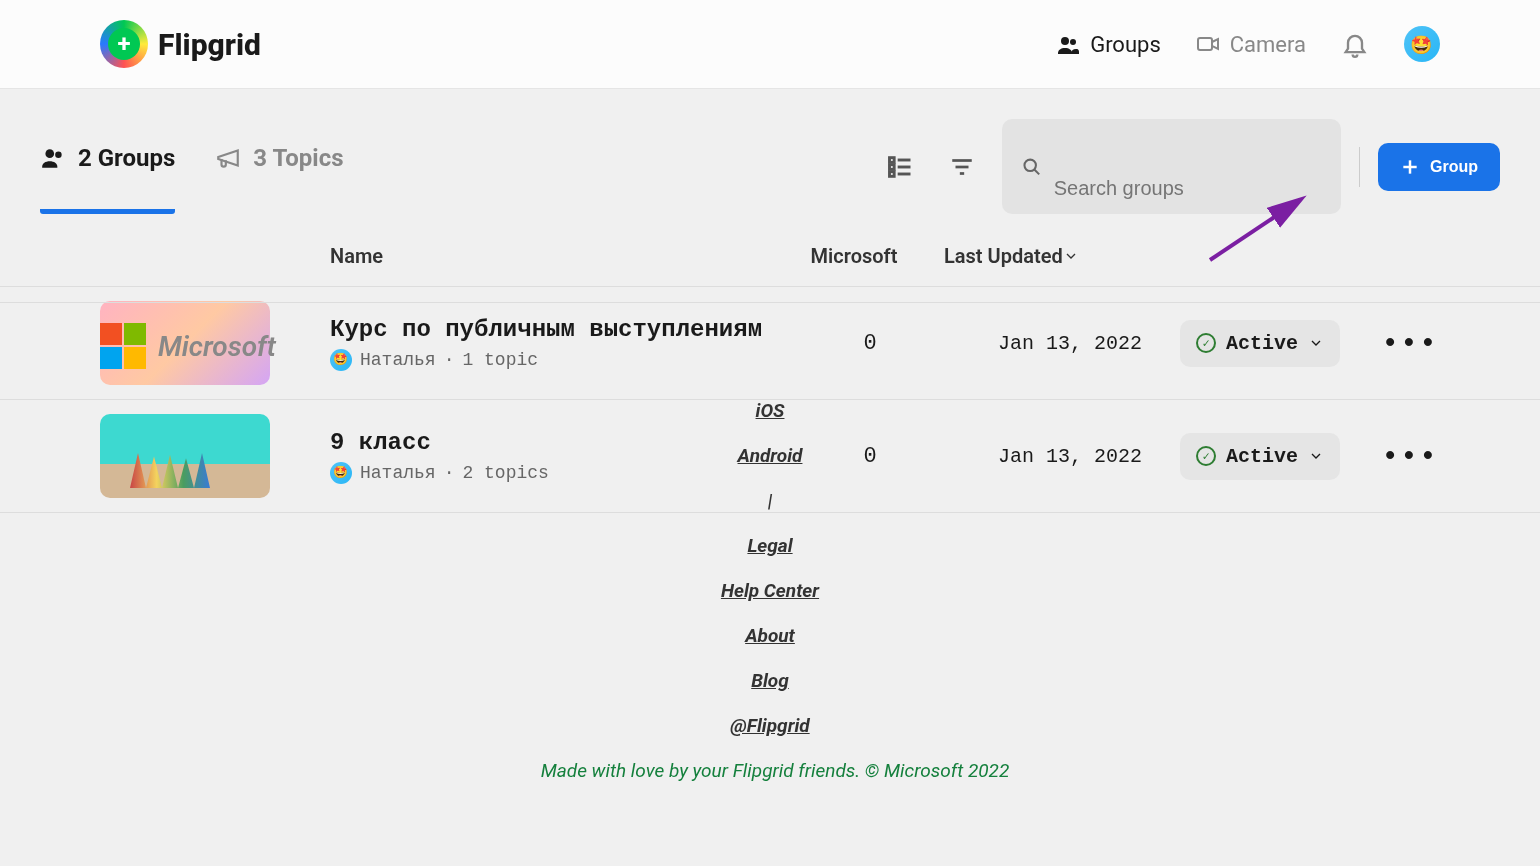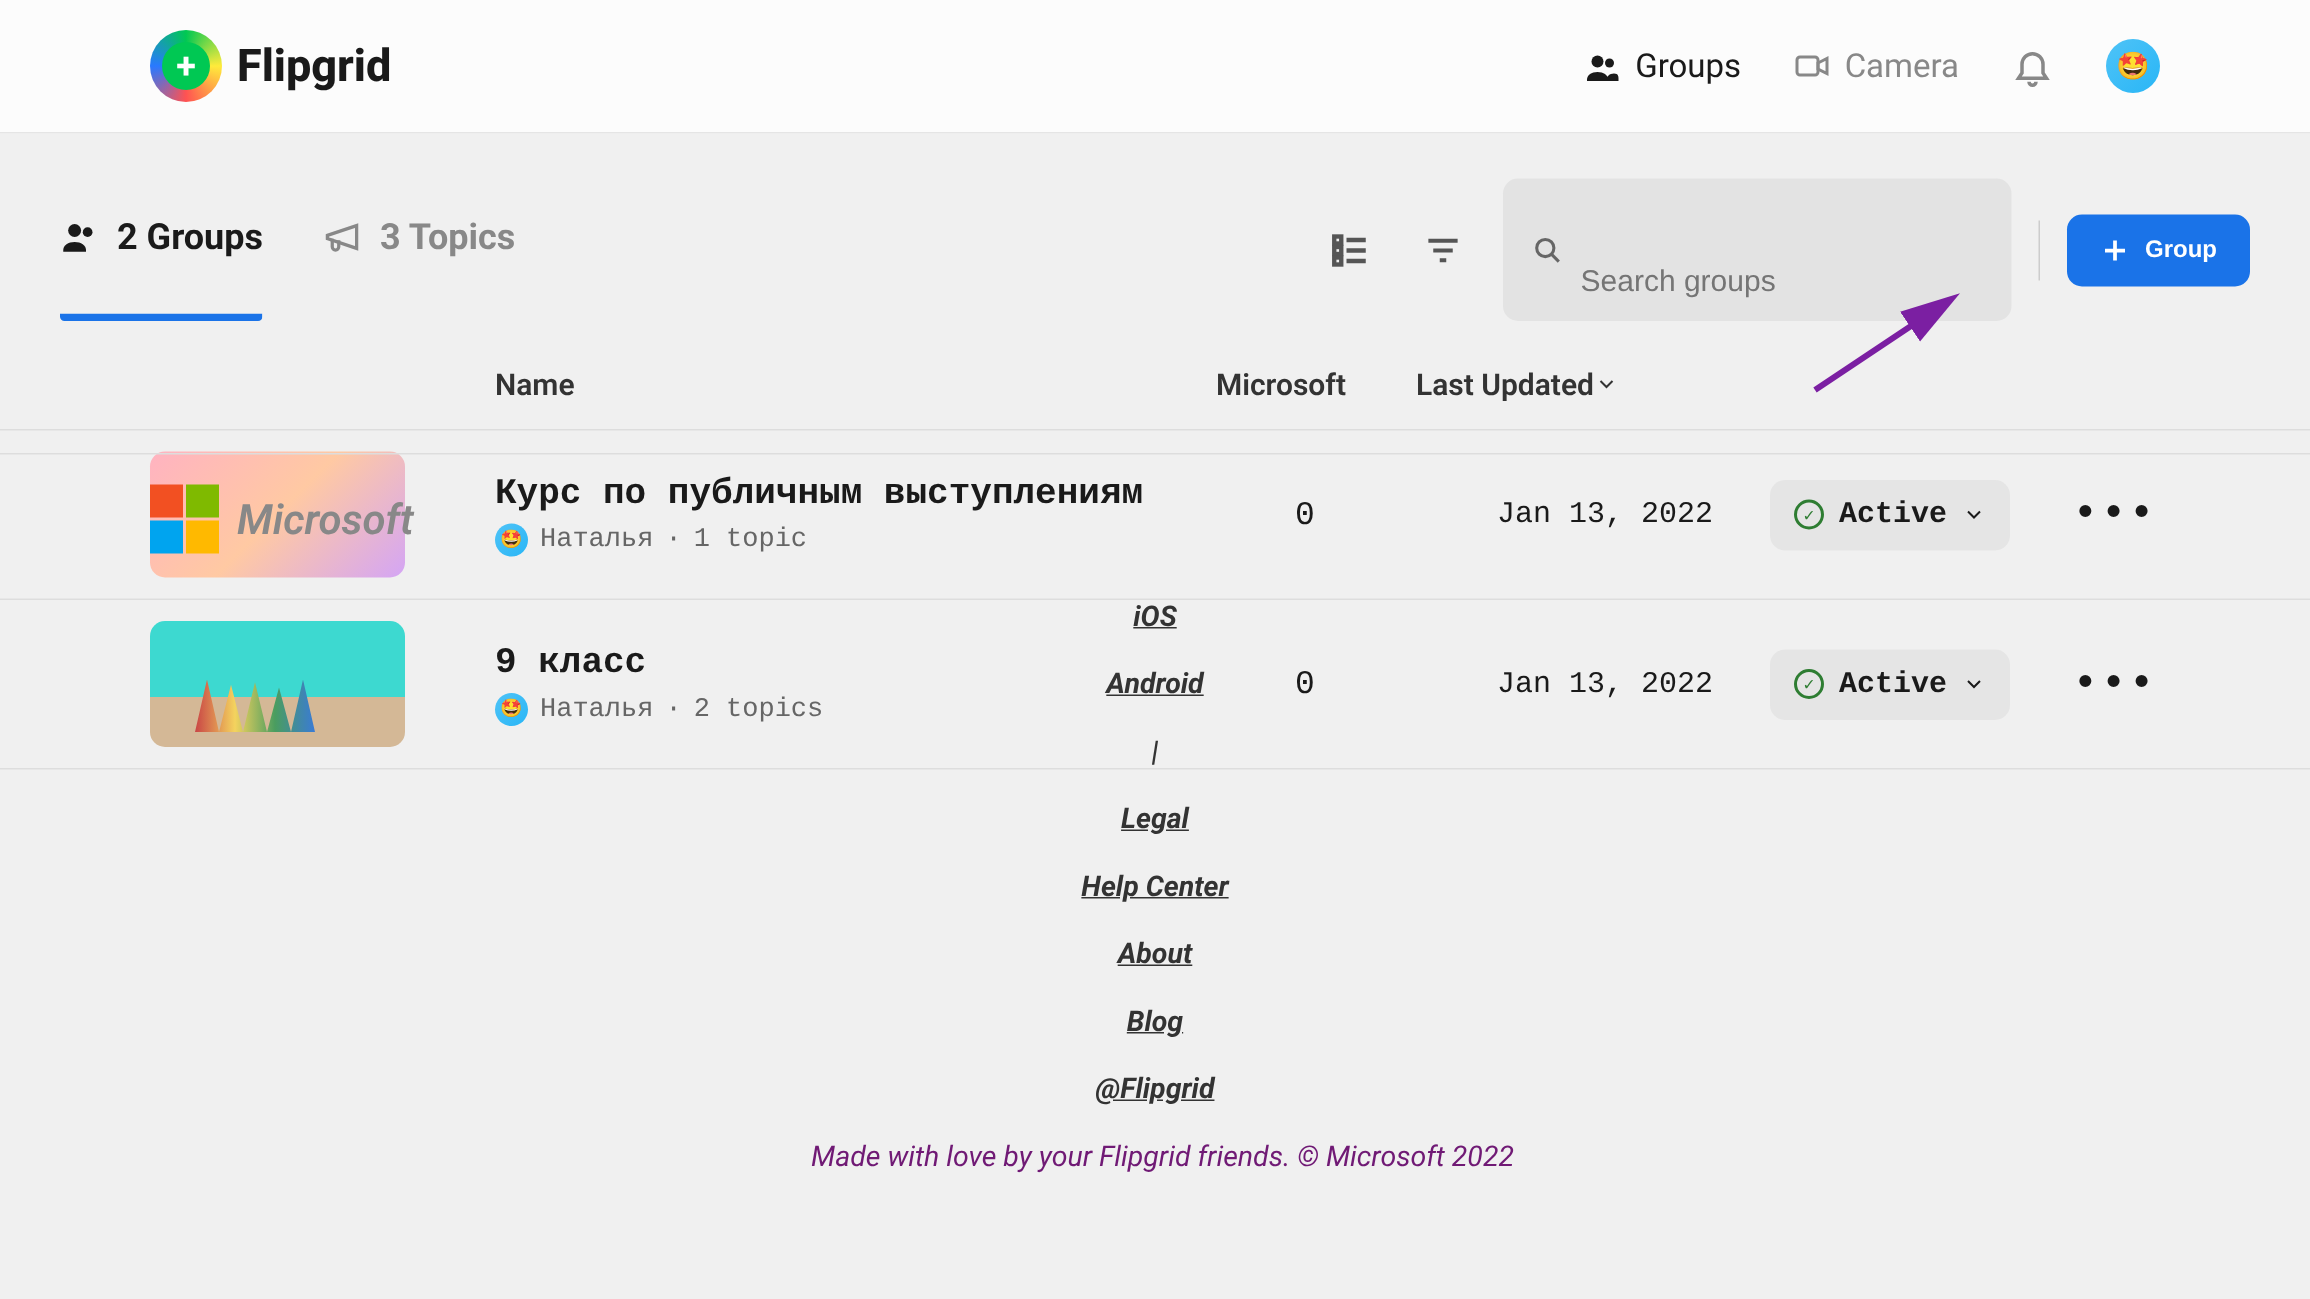--- a/index.html
+++ b/index.html
@@ -339,21 +339,21 @@
       color: #333;
       font-weight: 700;
       text-decoration: underline;
       cursor: pointer;
     }
     .footer-sep {
       color: #333;
       font-weight: 700;
     }
     .footer-tag {
-      color: #701a75;
+      color: #15803d;
       margin-left: 10px;
     }
   </style>
 </head>
 <body>
 
 <div class="header">
   <div class="logo">
     <div class="logo-icon">
       <div class="logo-circle">

